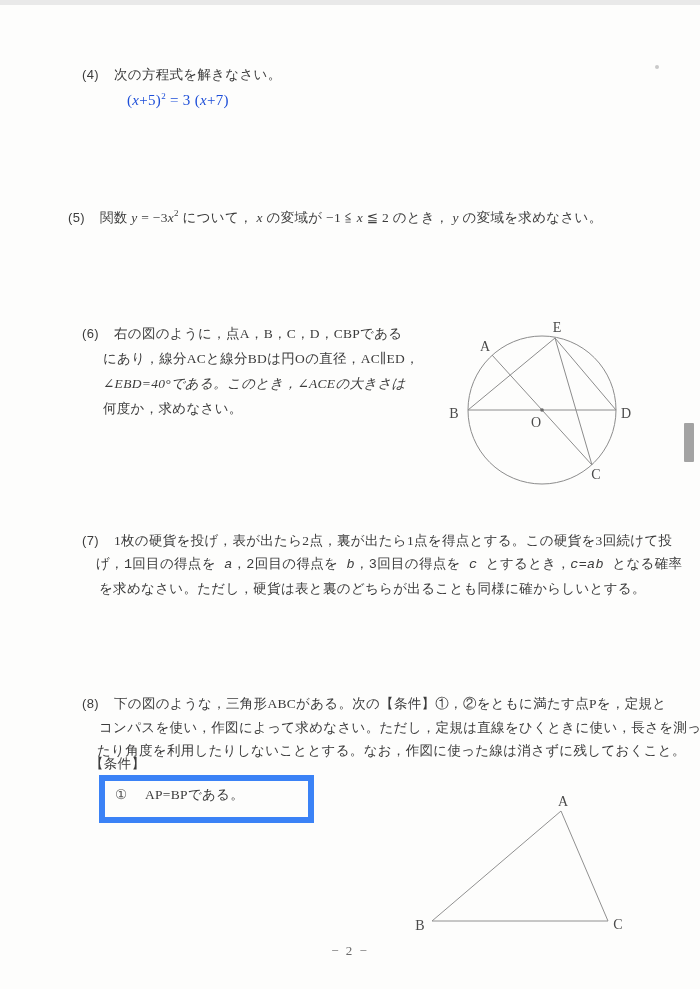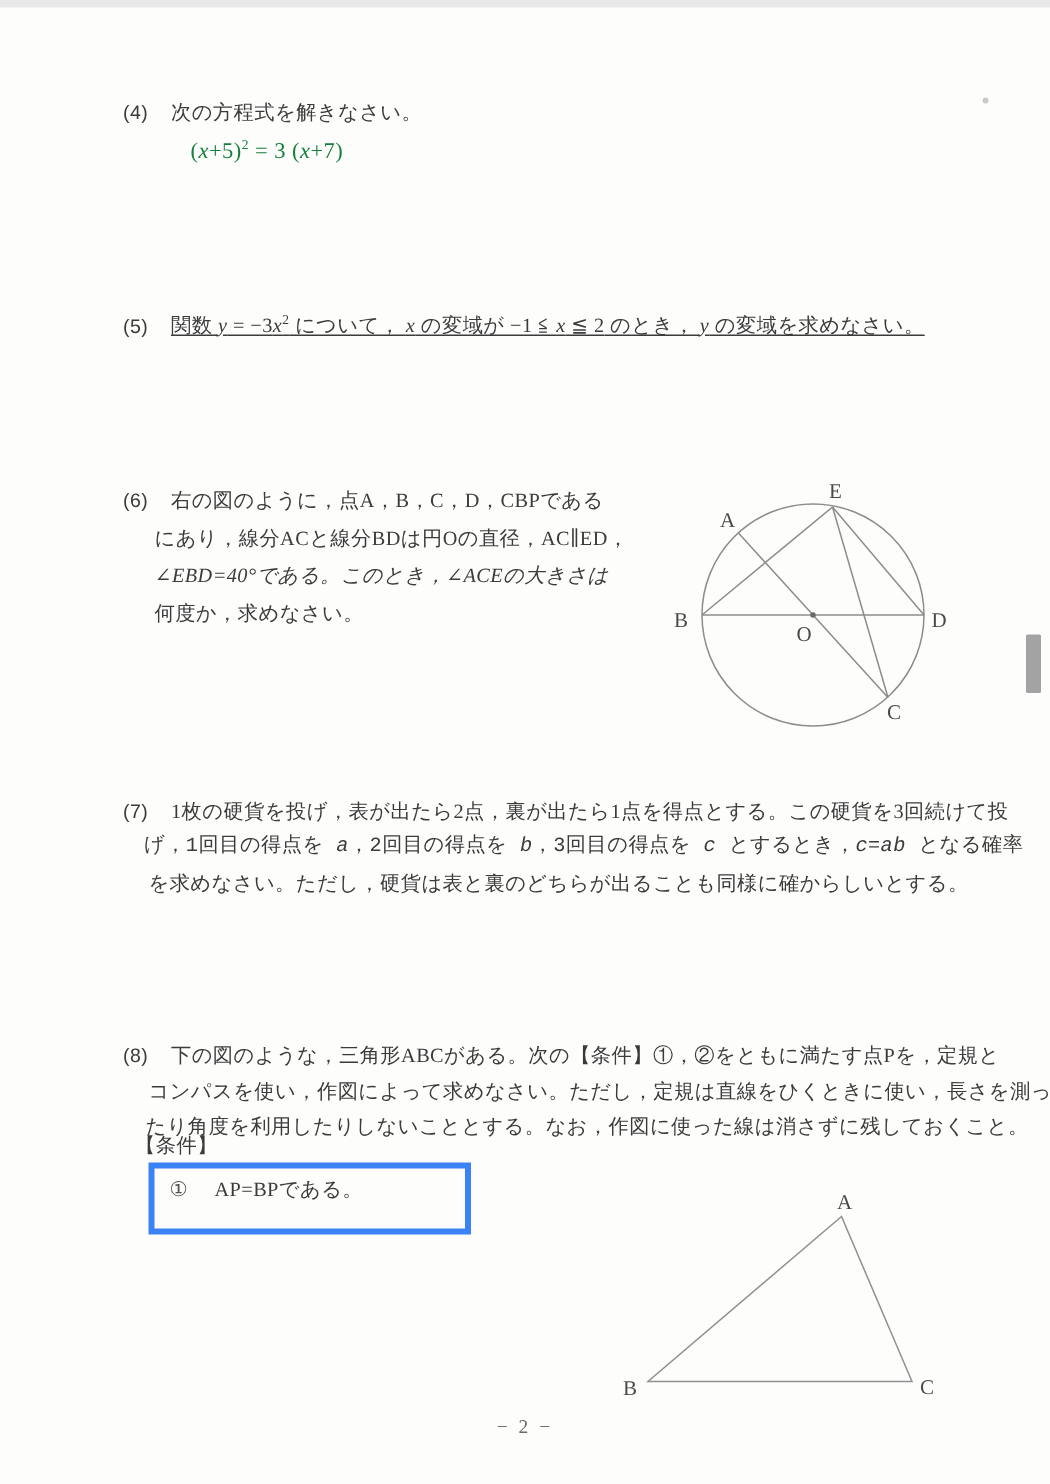--- a/index.html
+++ b/index.html
@@ -33,28 +33,28 @@
   .rm { font-style:normal; }
   .sup {
     vertical-align:super;
     font-size:9px;
     font-style:normal;
   }
   .formula {
     position:absolute;
     font-size:15px;
     white-space:nowrap;
-    color:#15803d;
+    color:#1d4ed8;
   }
   .cond-title { position:absolute; }
   .cond-box {
     position:absolute;
     left:99px; top:770px;
     width:215px; height:48px;
-    border:4px solid #3b82f6;
+    border:6px solid #3b82f6;
     box-sizing:border-box;
     padding:5px 0 0 10px;
   }
   .cond-row { height:23px; white-space:nowrap; }
   .cond-num { display:inline-block; width:30px; color:#555; }
   .page-num {
     position:absolute;
     top:938px; left:0;
     width:100%;
     text-align:center;
@@ -92,21 +92,21 @@
   <div class="problem">
     <div class="line" style="left:82px; top:61px;">
       <span class="pnum">(4)</span><span>次の方程式を解きなさい。</span>
     </div>
     <div class="formula" style="left:127px; top:86px;">
       <span class="rm">(</span><span class="it">x</span><span class="rm">+5)</span><span class="sup">2</span><span class="rm"> = 3 (</span><span class="it">x</span><span class="rm">+7)</span>
     </div>
   </div>
 
   <div class="problem">
-    <div class="line" style="left:82px; top:199px;text-decoration:underline;">
+    <div class="line" style="left:68px; top:199px;">
       <span class="pnum">(5)</span><span class="rm">関数 </span><span class="it">y</span><span class="rm"> = −3</span><span class="it">x</span><span class="sup">2</span><span class="rm"> について， </span><span class="it">x</span><span class="rm"> の変域が </span><span class="rm">−1 ≦ </span><span class="it">x</span><span class="rm"> ≦ 2</span><span class="rm"> のとき， </span><span class="it">y</span><span class="rm"> の変域を求めなさい。</span>
     </div>
   </div>
 
   <div class="problem">
     <div class="line" style="left:82px; top:320px;">
       <span class="pnum">(6)</span><span>右の図のように，点A，B，C，D，CBPである</span>
     </div>
     <div class="line" style="left:103px; top:345px;">にあり，線分ACと線分BDは円Oの直径，AC∥ED，</div>
     <div class="line" style="left:103px; top:370px;font-style:italic;">∠EBD=40°である。このとき，∠ACEの大きさは</div>

